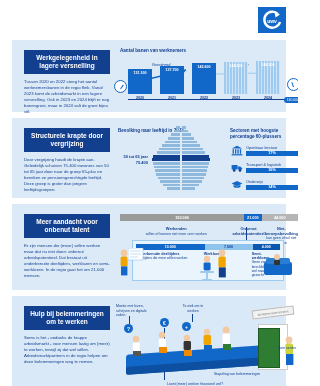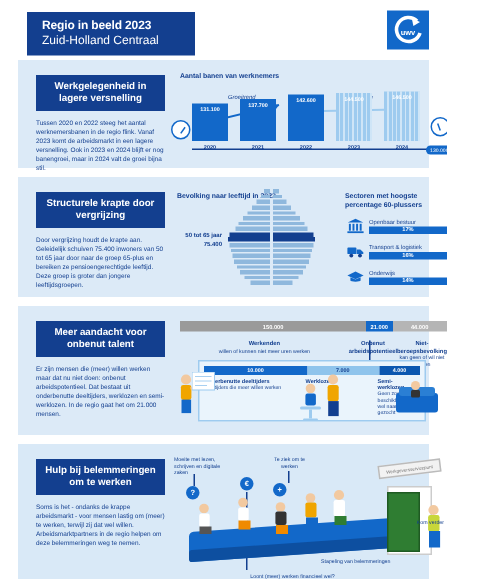--- a/index.html
+++ b/index.html
@@ -144,24 +144,20 @@
           font-size: 3px; color: #777; display: flex; align-items: center; justify-content: center; }
   .komverder { position: absolute; right: 6px; top: 44px; font-size: 3.5px;
                color: #133f8f; text-align: center; line-height: 4.4px; }
 </style>
 </head>
 <body>
 
 <div class="page">
 
   <div class="header">
-    <div class="title-block">
-      <div class="title-main">Regio in beeld 2023</div>
-      <div class="title-sub">Zuid-Holland Centraal</div>
-    </div>
     <div class="logo-box">
       <svg width="22" height="20" viewBox="0 0 22 20">
         <path d="M17 4 A8 8 0 1 0 19 12" fill="none" stroke="#fff" stroke-width="2.4"></path>
         <path d="M13.5 2.2 L19 4.6 L14.6 7.4 Z" fill="#fff"></path>
         <text x="11" y="13.4" font-size="5" font-family="Liberation Sans, sans-serif" font-weight="bold" fill="#fff" text-anchor="middle">uwv</text>
       </svg>
     </div>
   </div>
 
   <div class="section" id="sec1">

